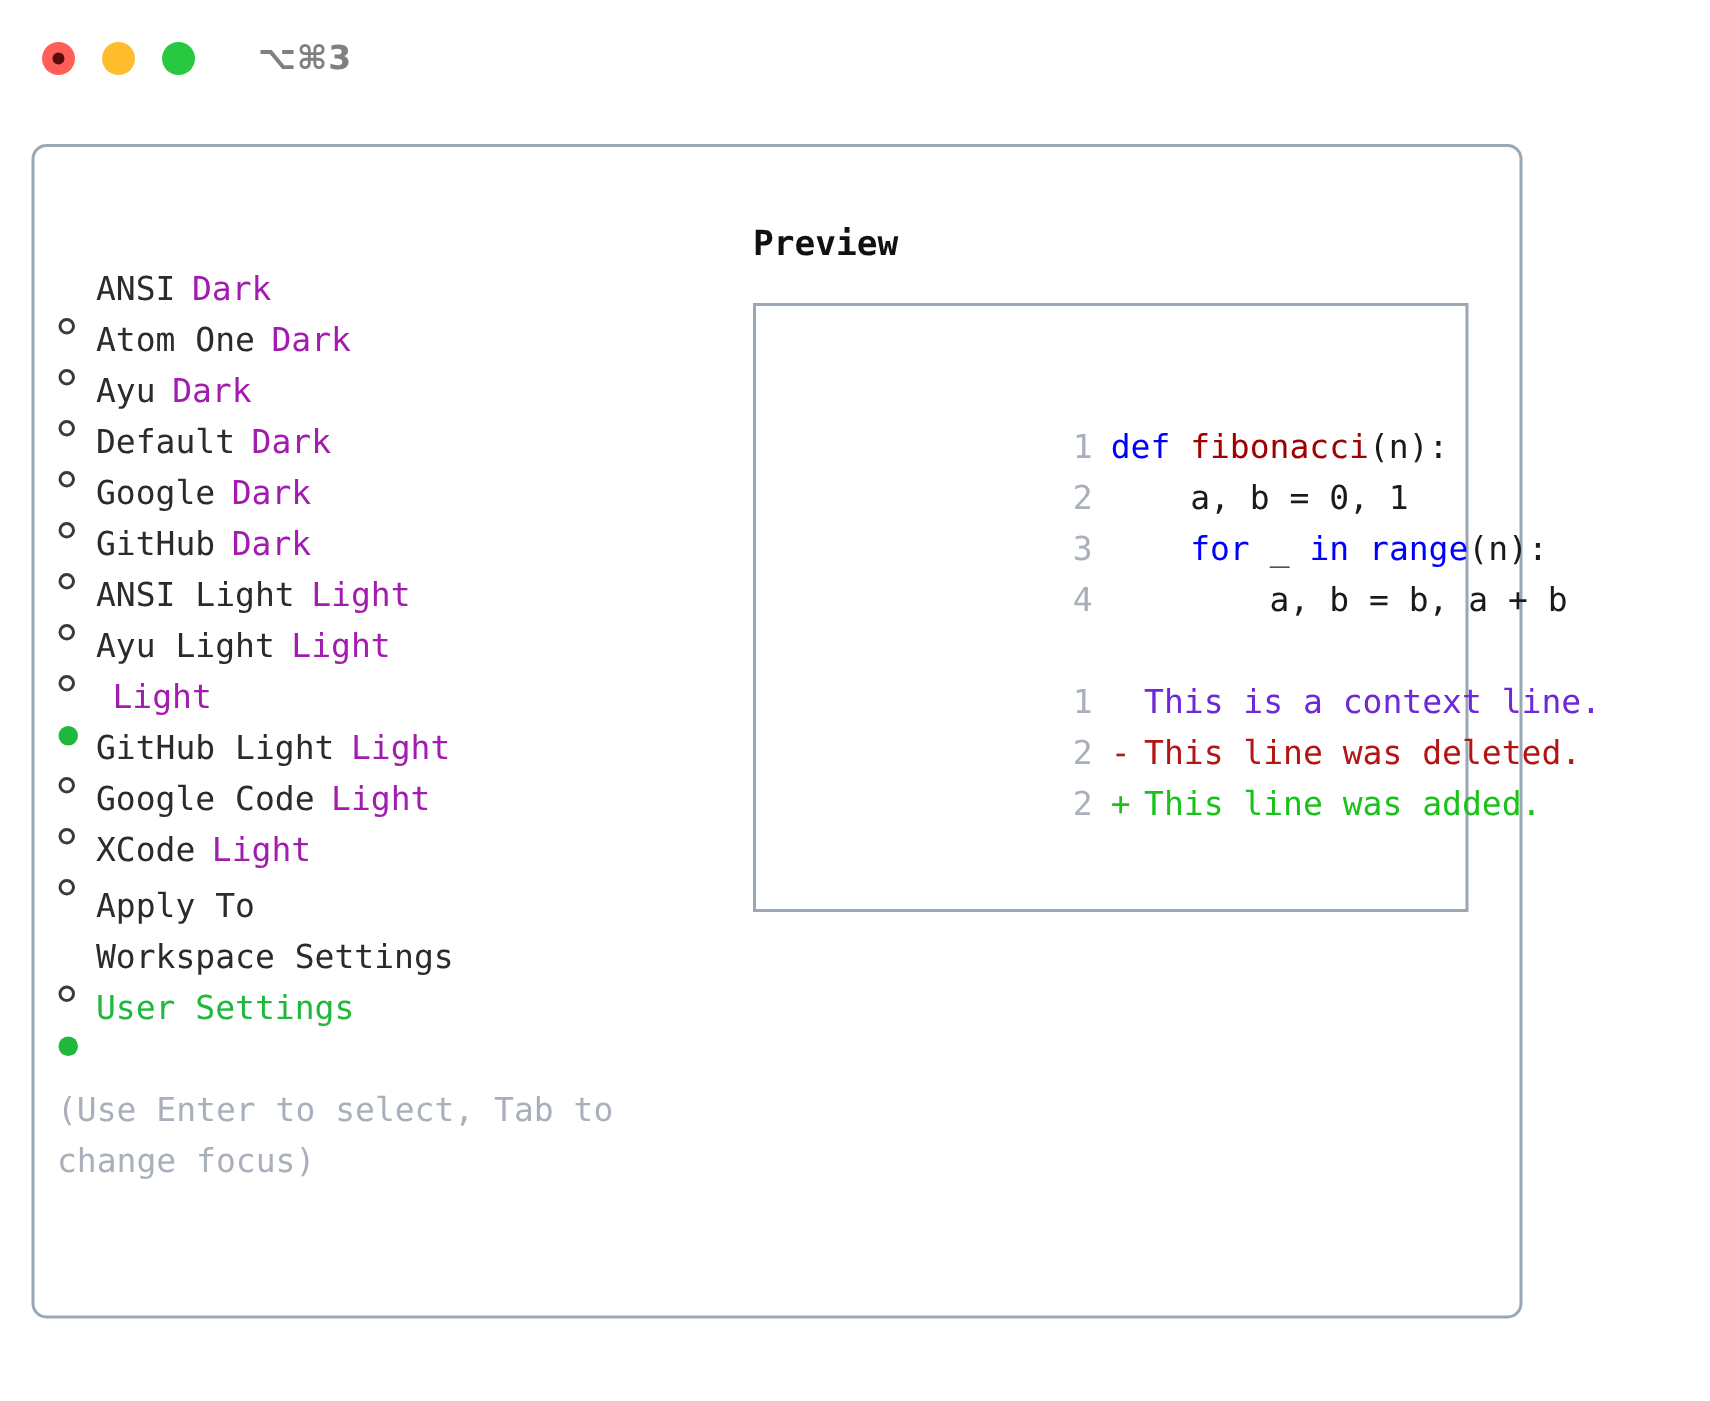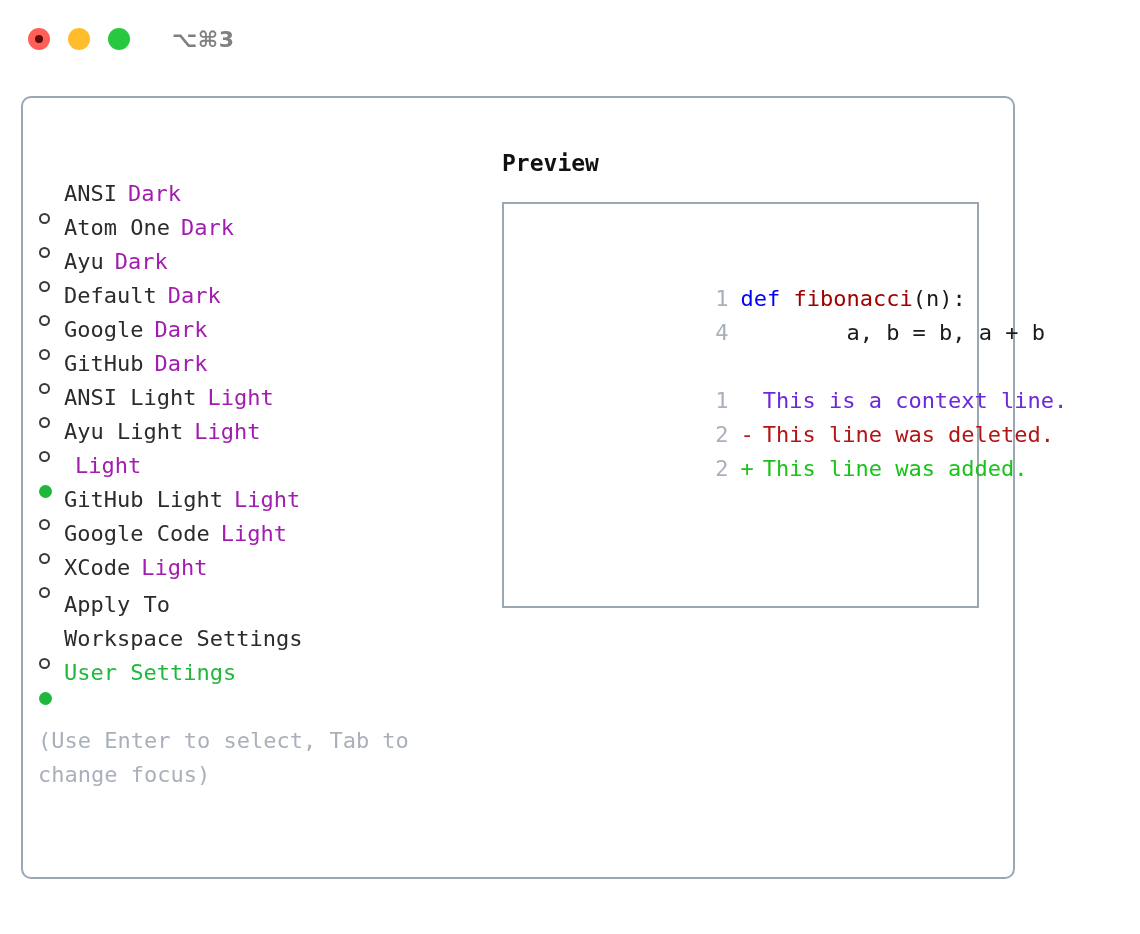--- a/index.html
+++ b/index.html
@@ -342,21 +342,27 @@
 
         <div class="preview-title">Preview</div>
 
         <div class="preview-box">
           <div class="code-area">
 
             <div class="code-line">
               <span class="ln">1</span><span class="kw">def </span><span class="fn">fibonacci</span><span class="plain">(n):</span>
             </div>
 
-
+            <div class="code-line">
+              <span class="ln">2</span><span class="plain">    a, b = 0, 1</span>
+            </div>
+
+            <div class="code-line">
+              <span class="ln">3</span><span class="plain">    </span><span class="kw">for</span><span class="plain"> _ </span><span class="kw">in</span><span class="plain"> </span><span class="kw">range</span><span class="plain">(n):</span>
+            </div>
 
             <div class="code-line">
               <span class="ln">4</span><span class="plain">        a, b = b, a + b</span>
             </div>
 
 
             <div class="blank-line"></div>
 
             <div class="code-line">
               <span class="ln">1</span><span class="diff-ctx"> </span><span class="diff-ctx" style="padding-left:9px">This is a context line.</span>

